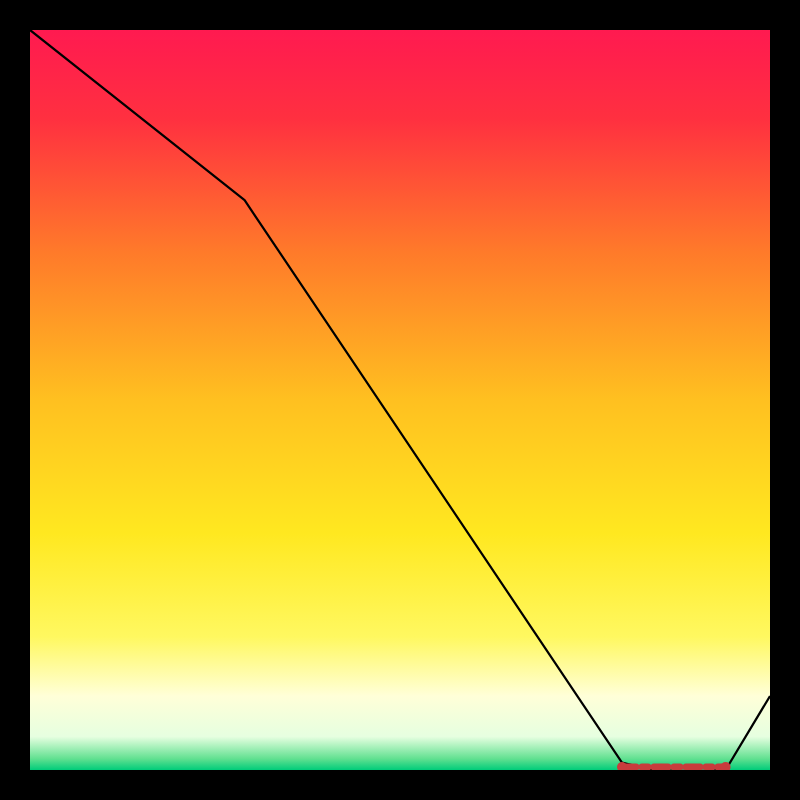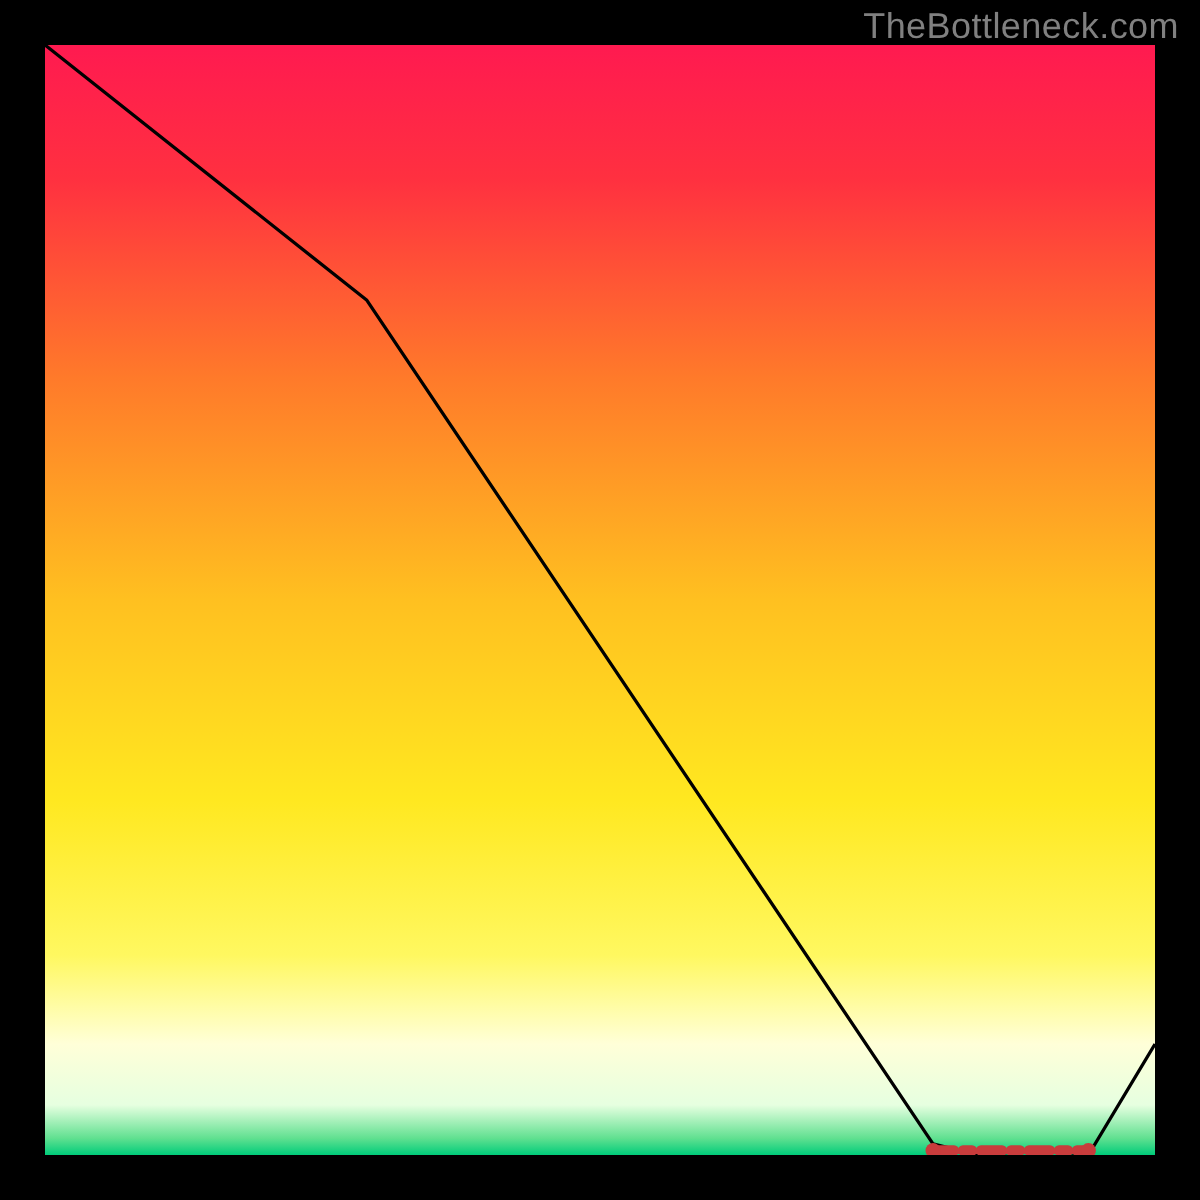--- a/index.html
+++ b/index.html
@@ -36,21 +36,20 @@
   .plot-svg {
     position: absolute;
     inset: 0;
   }
 </style>
 </head>
 <body>
 
 <div class="outer">
 
-  <div class="attribution">TheBottleneck.com</div>
 
   <div class="plot-frame">
     <svg class="plot-svg" viewBox="0 0 740 740" preserveAspectRatio="none">
       <defs>
         <linearGradient id="bg-grad" x1="0" y1="0" x2="0" y2="1">
             <stop offset="0.00%" stop-color="#ff1a50"></stop>
             <stop offset="12.00%" stop-color="#ff3040"></stop>
             <stop offset="30.00%" stop-color="#ff7a2a"></stop>
             <stop offset="50.00%" stop-color="#ffc020"></stop>
             <stop offset="68.00%" stop-color="#ffe820"></stop>

